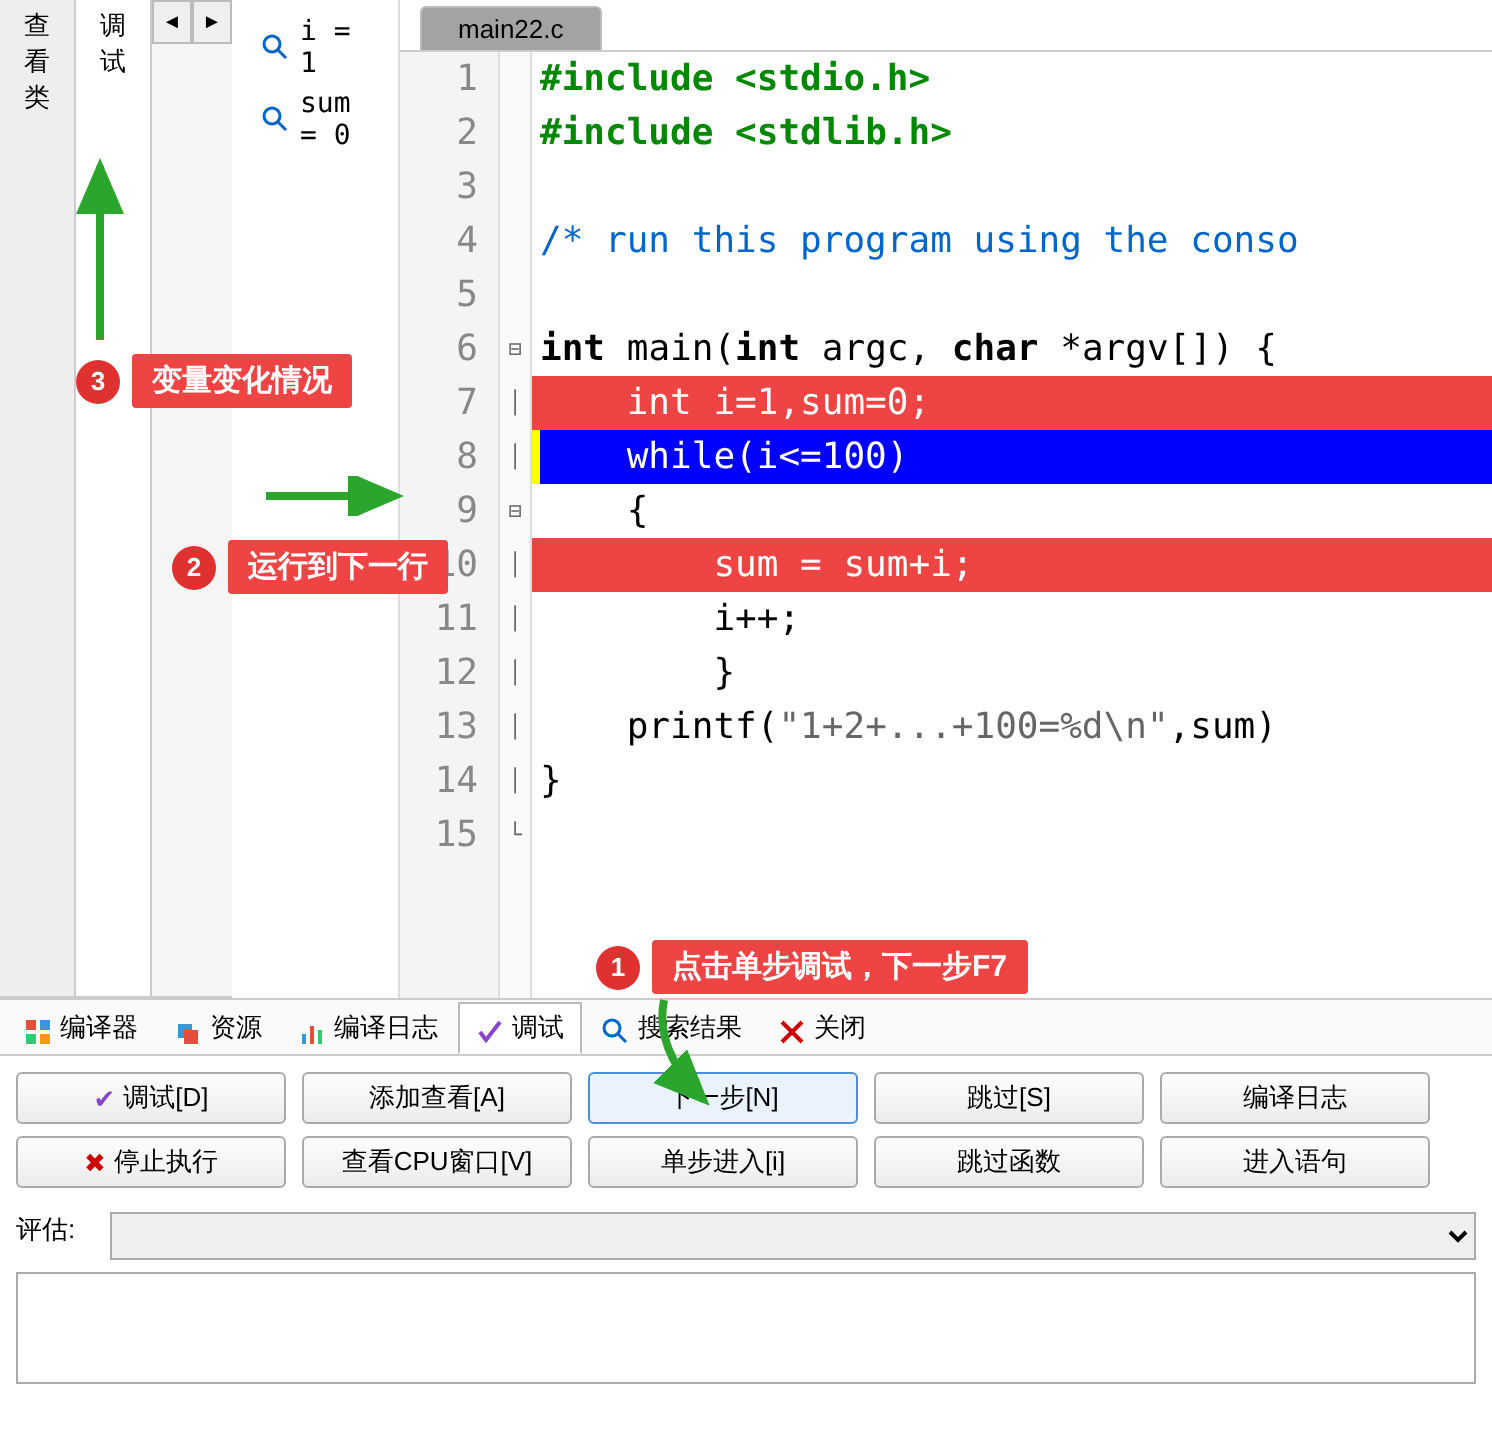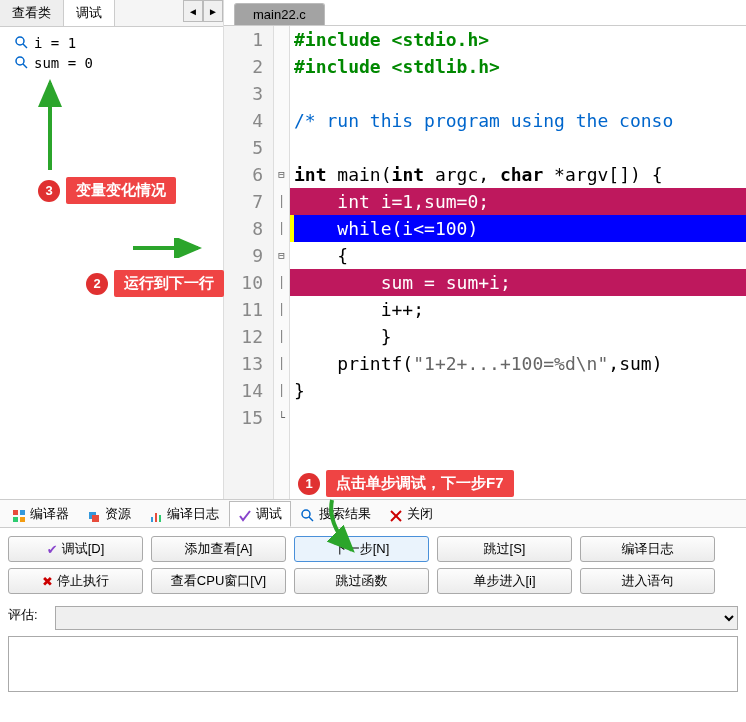--- a/index.html
+++ b/index.html
@@ -1,40 +1,40 @@
 <!DOCTYPE html>
 <html><head>
 <meta charset="utf-8">
 <style>
 * { box-sizing: border-box; margin: 0; padding: 0; }
 body { font-family: "Microsoft YaHei", sans-serif; font-size: 13px; background: #fff; width: 746px; height: 722px; overflow: hidden; position: relative; }
 
 .main-area { display: flex; height: 500px; border-bottom: 1px solid #ccc; }
 
-.left-panel { width: 224px; border-right: 1px solid #ddd; display: flex; flex-direction: column; }
+.left-panel { width: 200px; border-right: 1px solid #ddd; display: flex; }
 .tabs-top { display: flex; border-bottom: 1px solid #ccc; background: #f5f5f5; }
 .tab { padding: 4px 12px; border-right: 1px solid #ccc; cursor: pointer; background: #eee; font-size: 13px; }
 .tab.active { background: #fff; }
 .nav-arrows { display: flex; margin-left: auto; }
 .nav-arrow { width: 20px; height: 22px; border: 1px solid #bbb; background: #f0f0f0; display: flex; align-items: center; justify-content: center; font-size: 10px; cursor: pointer; }
-.watch-vars { padding: 6px; font-size: 14px; text-align: center; }
+.watch-vars { padding: 6px; font-size: 14px; }
 .var-item { display: flex; align-items: center; gap: 4px; padding: 2px 8px; font-family: Consolas, monospace; }
 .var-icon { width: 16px; height: 16px; display: inline-flex; }
 
 .code-panel { flex: 1; display: flex; flex-direction: column; }
 .file-tab-bar { height: 26px; border-bottom: 1px solid #ccc; padding-left: 10px; display: flex; align-items: end; }
 .file-tab { padding: 3px 18px; border: 1px solid #bbb; border-bottom: none; background: #a3a3a3; font-size: 13px; border-radius: 3px 3px 0 0; }
 .code-editor { flex: 1; display: flex; font-family: Consolas, monospace; font-size: 18px; overflow: hidden; }
 .gutter { background: #f4f4f4; border-right: 1px solid #ddd; width: 50px; text-align: right; padding-right: 10px; color: #888; }
 .gutter-line { height: 27px; line-height: 27px; }
 .fold-col { width: 16px; background: #fafafa; border-right: 1px solid #ddd; }
 .fold-mark { height: 27px; display: flex; align-items: center; justify-content: center; font-size: 11px; color: #666; }
 .code-lines { flex: 1; }
 .code-line { height: 27px; line-height: 27px; white-space: pre; padding-left: 4px; }
-.hl-red { background: #be185d; color: #fff; }
+.hl-red { background: #ef4444; color: #fff; }
 .hl-blue { background: #0000ff; color: #fff; }
 .hl-blue::before { content: ""; display: inline-block; width: 4px; height: 27px; background: #ffff00; vertical-align: top; margin-left: -4px; }
 .kw { color: #000000; font-weight: bold; }
 .pp { color: #008800; font-weight: bold; }
 .cm { color: #0066cc; }
 .str { color: #666; }
 .num { color: #aa5500; }
 
 .bottom-tabs { display: flex; align-items: center; height: 28px; border-bottom: 1px solid #ccc; background: #fafafa; padding-left: 4px; gap: 2px; }
 .btab { display: flex; align-items: flex-end; gap: 4px; padding: 3px 8px; font-size: 13px; cursor: pointer; }
@@ -219,22 +219,22 @@
     <button class="dbg-btn highlight">下一步[N]</button>
     <button class="dbg-btn">跳过[S]</button>
     <button class="dbg-btn">编译日志</button>
   </div>
   <div class="btn-row">
     <button class="dbg-btn">
         <span style="color:#c00">✖</span>
         <span>停止执行</span>
       </button>
     <button class="dbg-btn">查看CPU窗口[V]</button>
+    <button class="dbg-btn">单步进入[i]</button>
     <button class="dbg-btn">跳过函数</button>
-    <button class="dbg-btn">单步进入[i]</button>
     <button class="dbg-btn">进入语句</button>
   </div>
   <div class="eval-row">
     <label>评估:</label>
     <select></select>
   </div>
   <div class="output-box"></div>
 </div>
 
 <div class="annot" style="left:298px; top:470px;">

